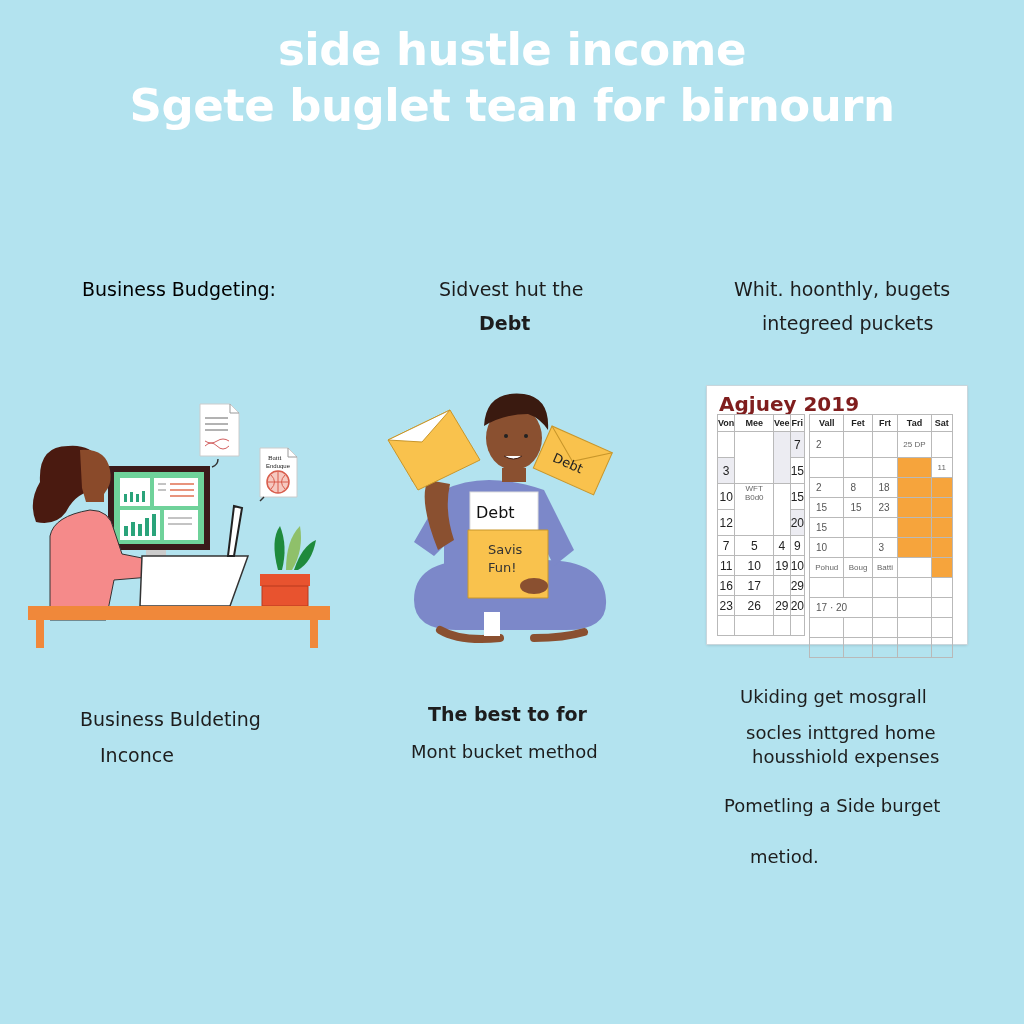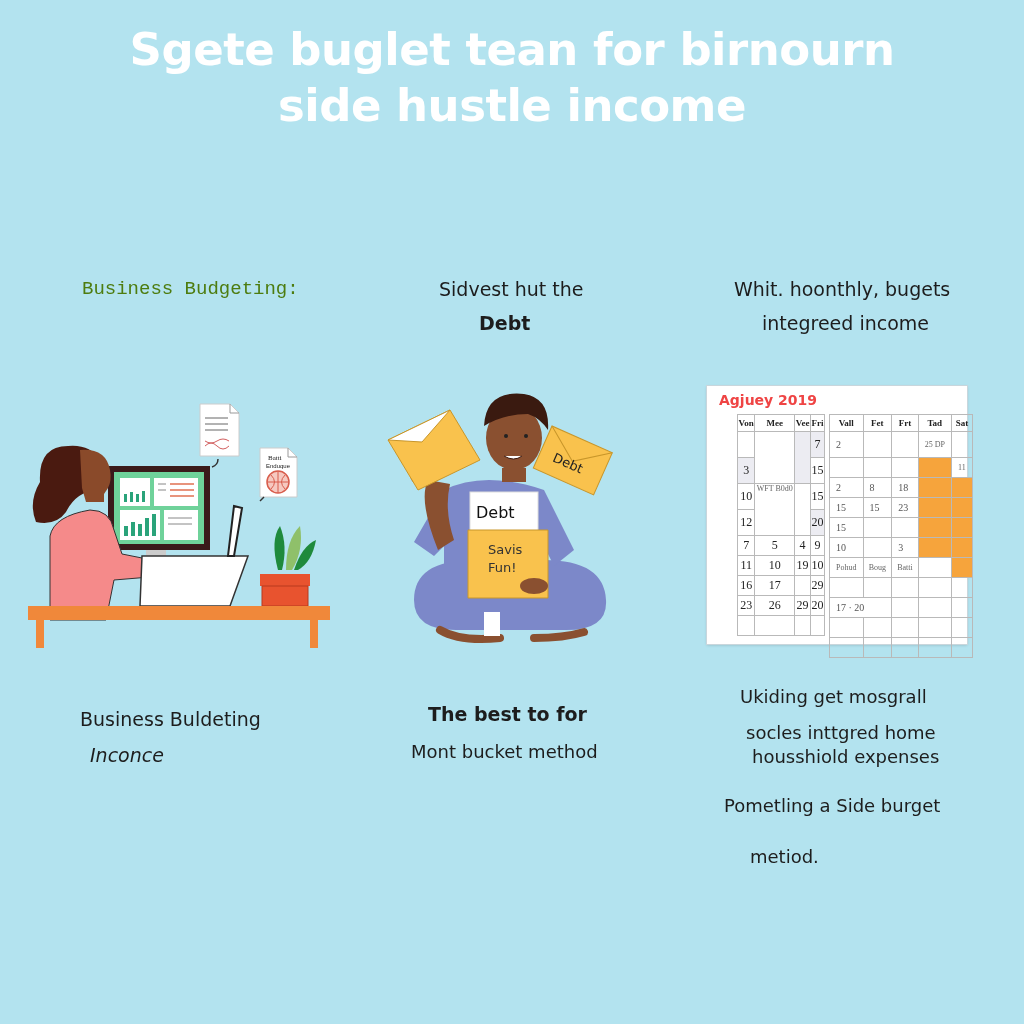--- a/index.html
+++ b/index.html
@@ -1,46 +1,46 @@
 <!DOCTYPE html>
 <html><head>
 <meta charset="utf-8">
 <style>
   html,body{margin:0;padding:0;}
   body{width:1024px;height:1024px;background:#b3e3ef;position:relative;overflow:hidden;font-family:"DejaVu Sans","Liberation Sans",sans-serif;color:#1d1d1d;}
   .title{position:absolute;left:0;top:22px;width:1024px;text-align:center;color:#ffffff;font-weight:bold;font-size:45px;line-height:56px;letter-spacing:-0.5px;}
   .cap{position:absolute;font-size:19px;line-height:34px;}
-  .cap.white{color:#4d7c0f;font-family:Liberation Mono, monospace;}
+  .cap.white{color:#000000;}
   .ill{position:absolute;}
   
   .cal{position:absolute;left:707px;top:386px;width:260px;height:258px;background:#fff;box-shadow:0 0 0 1px #c9d6dc,0 1px 3px rgba(0,0,0,0.2);}
-  .cal-title{position:absolute;left:12px;top:6px;font-size:14px;font-weight:bold;color:#ef4444;}
-  .grid{position:absolute;border-collapse:collapse;font-family:Liberation Serif, serif;margin-left:20px;}
+  .cal-title{position:absolute;left:12px;top:6px;font-size:20px;font-weight:bold;color:#7f1d1d;}
+  .grid{position:absolute;border-collapse:collapse;font-family:Liberation Sans, sans-serif;}
   .grid td{border:1px solid #b9b9b9;text-align:center;font-size:12px;color:#222;padding:0;height:19px;}
   .grid td.h{font-size:9px;font-weight:bold;height:16px;}
   .grid td.g{background:#ececf2;}
   .grid td.o{background:#f6a43c;}
   .grid td.s{font-size:8px;color:#666;}
   .grid td.l{text-align:left;padding-left:6px;font-size:10px;color:#555;}
 </style>
 </head>
 <body>
 
 <div class="title">
+  <div>side hustle income</div>
   <div>Sgete buglet tean for birnourn</div>
-  <div>side hustle income</div>
 </div>
 
 <div class="cap white" style="left:82px;top:272px;">Business Budgeting:</div>
 
 <div class="cap" style="left:439px;top:272px;">Sidvest hut the</div>
 <div class="cap" style="left:479px;top:306px;font-weight:bold;">Debt</div>
 
 <div class="cap" style="left:734px;top:272px;">Whit. hoonthly, bugets</div>
-<div class="cap" style="left:762px;top:306px;">integreed income</div>
+<div class="cap" style="left:762px;top:306px;">integreed puckets</div>
 
 <svg class="ill" style="left:28px;top:398px;" width="310" height="252" viewBox="0 0 310 252">
 
   <g>
     <path d="M172 6 h30 l9 9 v43 h-39z" fill="#fff" stroke="#ccc"></path>
     <path d="M202 6 v9 h9" fill="none" stroke="#999"></path>
     <g stroke="#666" stroke-width="1">
       <line x1="177" y1="20" x2="200" y2="20"></line>
         <line x1="177" y1="26" x2="200" y2="26"></line>
         <line x1="177" y1="32" x2="200" y2="32"></line>
@@ -304,21 +304,21 @@
           <td></td>
           <td></td>
           <td></td>
           <td></td>
         </tr>
   </tbody>
     </table>
 </div>
 
 <div class="cap" style="left:80px;top:702px;">Business Buldeting</div>
-<div class="cap" style="left:90px;top:738px;font-style:italic;">Inconce</div>
+<div class="cap" style="left:100px;top:738px;">Inconce</div>
 
 <div class="cap" style="left:428px;top:697px;font-weight:bold;">The best to for</div>
 <div class="cap" style="left:411px;top:735px;font-size:18px;">Mont bucket method</div>
 
 <div class="cap" style="left:740px;top:680px;font-size:18px;">Ukiding get mosgrall</div>
 <div class="cap" style="left:746px;top:710px;font-size:18px;margin-top:6px;">socles inttgred home</div>
 <div class="cap" style="left:752px;top:740px;font-size:18px;">housshiold expenses</div>
 <div class="cap" style="left:724px;top:789px;font-size:18px;">Pometling a Side burget</div>
 <div class="cap" style="left:750px;top:820px;font-size:18px;margin-top:20px;">metiod.</div>
 

